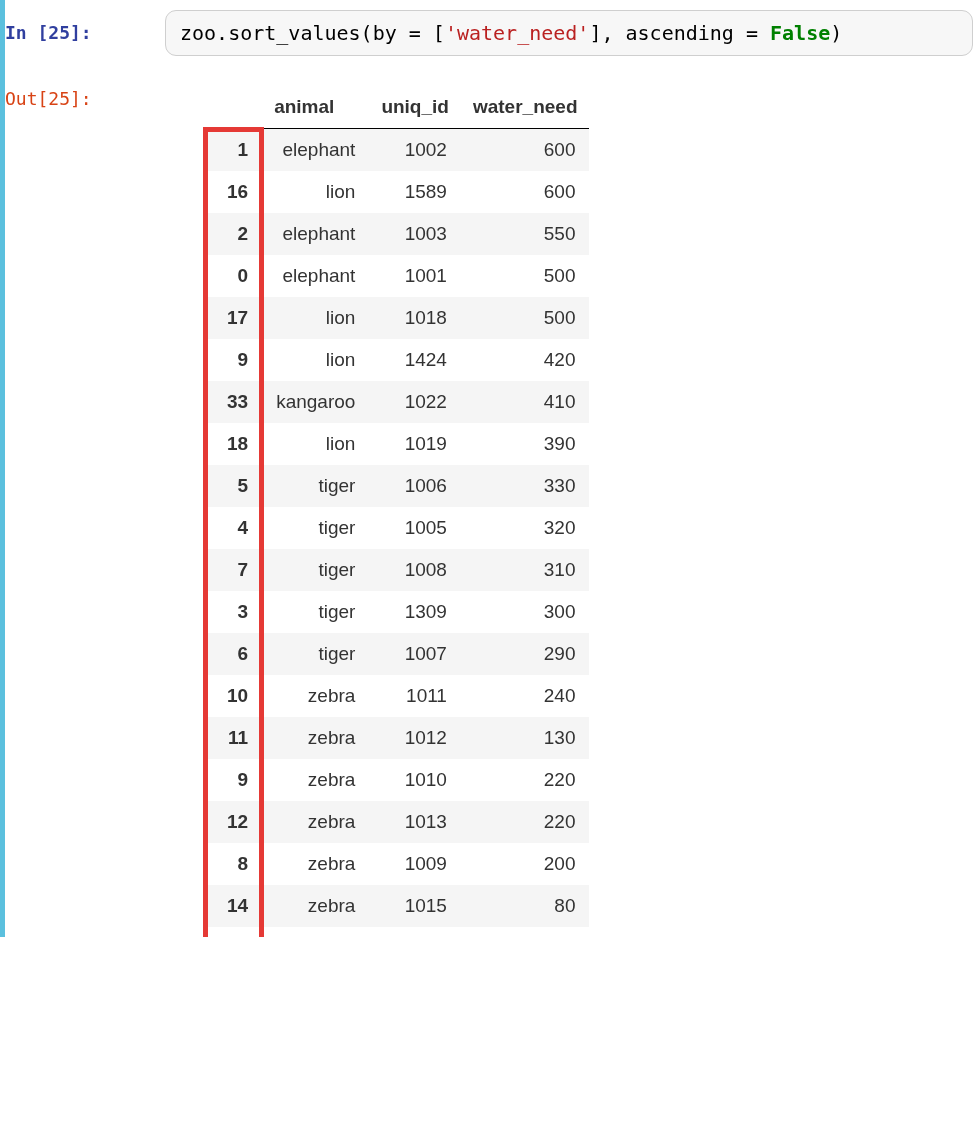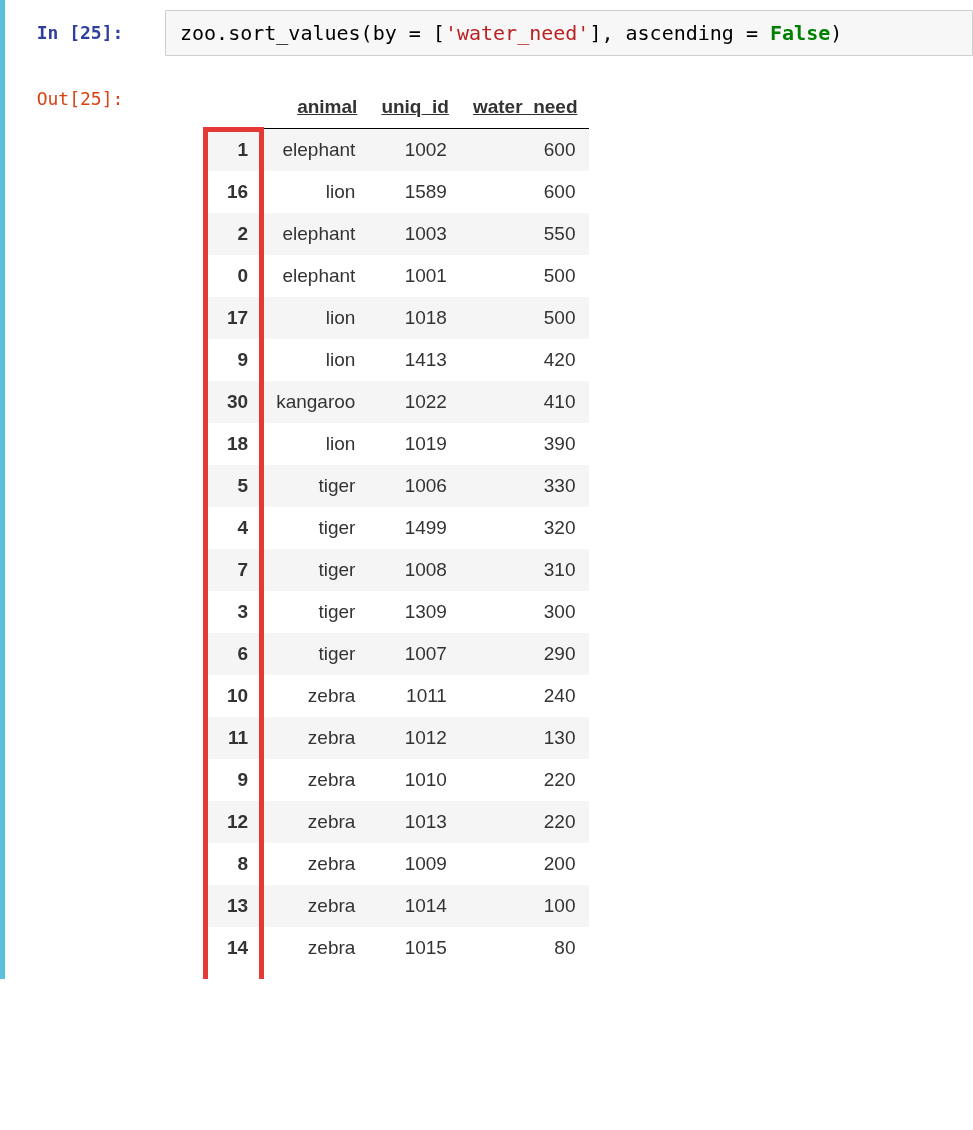--- a/index.html
+++ b/index.html
@@ -14,42 +14,42 @@
 }
 .cell {
   display: flex;
   border-left: 5px solid #5bc0de;
   padding: 10px 0 10px 0;
   background: #fff;
 }
 .prompt-col {
   width: 160px;
   flex-shrink: 0;
-  text-align: center;
+  text-align: left;
   padding-right: 10px;
   font-family: "Menlo", "Monaco", "Consolas", monospace;
   font-size: 18px;
 }
 .in-prompt {
   color: #303F9F;
   font-weight: bold;
   padding-top: 12px;
 }
 .out-prompt {
   color: #D84315;
   padding-top: 12px;
 }
 .content-col {
   flex: 1;
   min-width: 0;
 }
 .code-input {
   background: #f7f7f7;
   border: 1px solid #cfcfcf;
-  border-radius: 1px;
+  border-radius: 11px;
   padding: 10px 14px;
   font-family: "Menlo", "Monaco", "Consolas", monospace;
   font-size: 20px;
   white-space: pre;
   color: #000;
 }
 .tok-str {
   color: #BA2121;
 }
 .tok-kw {
@@ -60,25 +60,24 @@
   padding-top: 10px;
   position: relative;
 }
 .df-table {
   border-collapse: collapse;
   font-size: 19px;
   color: #333;
   position: relative;
 }
 .df-table thead th {
-  text-align: right;
+  text-align: left;
   font-weight: bold;
   padding: 10px 12px;
   border-bottom: 1.5px solid #000;
-  text-decoration: underline;
 }
 .df-table thead th.hdr-blank {
   border-bottom: 1.5px solid #000;
 }
 .df-table tbody th.row-idx {
   text-align: right;
   font-weight: bold;
   padding: 10px 14px 10px 22px;
   min-width: 54px;
 }
@@ -152,45 +151,45 @@
           </tr>
           <tr>
             <th class="row-idx">17</th>
             <td>lion</td>
             <td>1018</td>
             <td>500</td>
           </tr>
           <tr>
             <th class="row-idx">9</th>
             <td>lion</td>
-            <td>1413</td>
+            <td>1424</td>
             <td>420</td>
           </tr>
           <tr>
-            <th class="row-idx">30</th>
+            <th class="row-idx">33</th>
             <td>kangaroo</td>
             <td>1022</td>
             <td>410</td>
           </tr>
           <tr>
             <th class="row-idx">18</th>
             <td>lion</td>
             <td>1019</td>
             <td>390</td>
           </tr>
           <tr>
             <th class="row-idx">5</th>
             <td>tiger</td>
             <td>1006</td>
             <td>330</td>
           </tr>
           <tr>
             <th class="row-idx">4</th>
             <td>tiger</td>
-            <td>1499</td>
+            <td>1005</td>
             <td>320</td>
           </tr>
           <tr>
             <th class="row-idx">7</th>
             <td>tiger</td>
             <td>1008</td>
             <td>310</td>
           </tr>
           <tr>
             <th class="row-idx">3</th>
@@ -226,26 +225,20 @@
             <th class="row-idx">12</th>
             <td>zebra</td>
             <td>1013</td>
             <td>220</td>
           </tr>
           <tr>
             <th class="row-idx">8</th>
             <td>zebra</td>
             <td>1009</td>
             <td>200</td>
-          </tr>
-          <tr>
-            <th class="row-idx">13</th>
-            <td>zebra</td>
-            <td>1014</td>
-            <td>100</td>
           </tr>
           <tr>
             <th class="row-idx">14</th>
             <td>zebra</td>
             <td>1015</td>
             <td>80</td>
           </tr>
         </tbody>
     </table>
     <div class="highlight-box" id="hl" style="left: -2px; top: 50.5px; width: 61.1406px; height: 928.5px;"></div>

